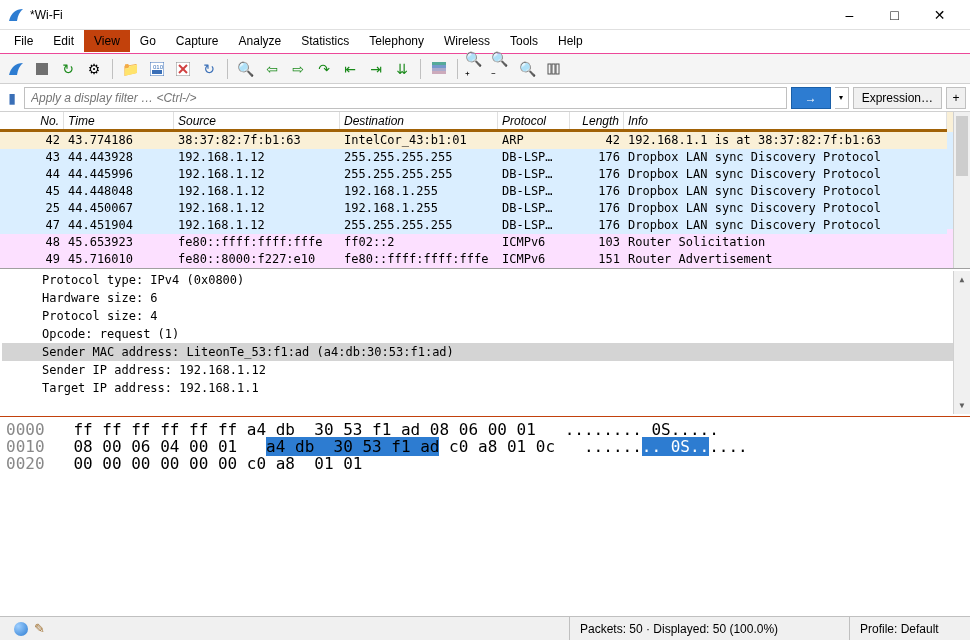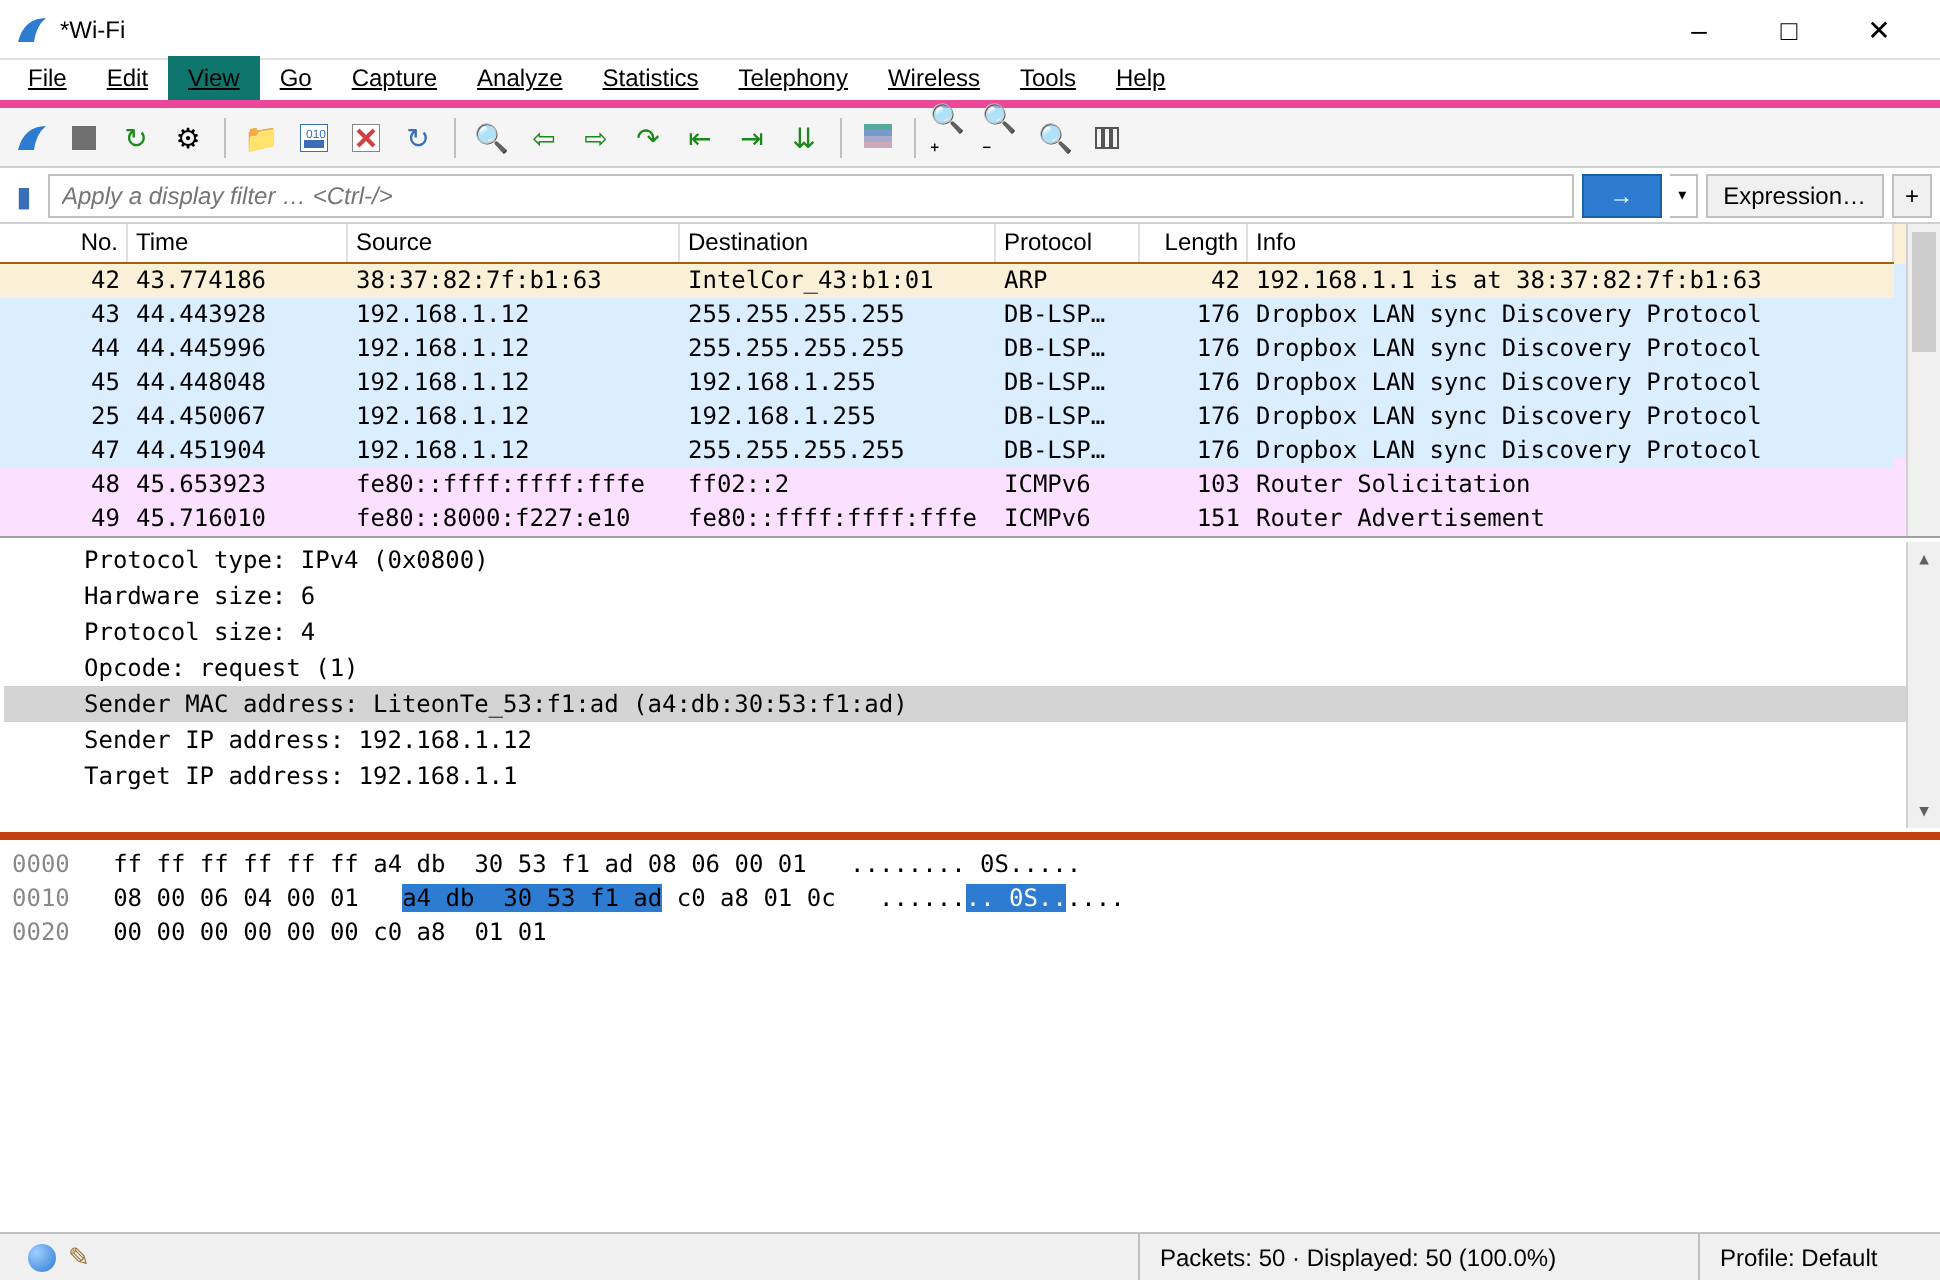--- a/index.html
+++ b/index.html
@@ -6,42 +6,42 @@
   body { font-family: "Segoe UI", Tahoma, sans-serif; font-size: 12px; background: #fff; color: #000; width: 970px; height: 640px; display: flex; flex-direction: column; overflow: hidden; }
 
   
   .titlebar { height: 30px; background: #fff; display: flex; align-items: center; padding: 0 8px; border-bottom: 1px solid #e0e0e0; }
   .titlebar .fin { width: 16px; height: 16px; margin-right: 6px; }
   .titlebar .title { flex: 1; font-size: 12px; }
   .winctrl { display: flex; gap: 0; }
   .winbtn { width: 45px; height: 28px; display: flex; align-items: center; justify-content: center; cursor: default; font-size: 14px; font-family: "Segoe UI Symbol", sans-serif; }
 
   
-  .menubar { height: 24px; display: flex; align-items: flex-end; padding: 0 4px; background: #fff; border-bottom: 4px solid #ec4899; text-decoration: underline; }
+  .menubar { height: 24px; display: flex; align-items: flex-start; padding: 0 4px; background: #fff; border-bottom: 1px solid #ec4899; }
   .menuitem { padding: 4px 10px; font-size: 12px; cursor: default; }
-  .menuitem.active { background: #0f766e; }
+  .menuitem.active { background: #c2410c; }
 
   
   .toolbar { height: 30px; display: flex; align-items: center; padding: 2px 4px; gap: 2px; background: #f5f5f5; border-bottom: 1px solid #d0d0d0; }
   .tbtn { width: 24px; height: 24px; display: flex; align-items: center; justify-content: center; cursor: default; font-size: 14px; border: 1px solid transparent; }
   .tsep { width: 1px; height: 20px; background: #c0c0c0; margin: 0 4px; }
 
   
   .filterbar { height: 28px; display: flex; align-items: center; padding: 2px 4px; gap: 4px; background: #fff; border-bottom: 1px solid #d0d0d0; }
   .filterbar .bookmark { width: 16px; height: 20px; display:flex; align-items:center; justify-content:center; color:#3a6fb7; font-size:14px;}
   .filterbar input { flex: 1; height: 22px; border: 1px solid #c0c0c0; padding: 0 6px; font-size: 12px; font-style: italic; color: #0f766e; }
   .filterbar .applybtn { width: 40px; height: 22px; background: #2d7cd1; color: #fff; display: flex; align-items: center; justify-content: center; border: 1px solid #1a5fa8; font-size: 12px; }
   .filterbar .dropbtn { width: 14px; height: 22px; border: 1px solid #c0c0c0; border-left: none; display:flex; align-items:center; justify-content:center; font-size:8px;}
   .filterbar .exprbtn { height: 22px; padding: 0 8px; border: 1px solid #c0c0c0; background: #f0f0f0; display:flex; align-items:center; }
   .filterbar .plusbtn { width: 20px; height: 22px; border: 1px solid #c0c0c0; background: #f0f0f0; display:flex; align-items:center; justify-content:center; }
 
   
   .plist { flex: 0 0 156px; overflow: hidden; position: relative; display:flex; }
   .plist-main { flex:1; overflow:hidden; }
-  .phdr { height: 20px; display: flex; background: #fff; border-bottom: 1px solid #a16207; }
+  .phdr { height: 20px; display: flex; background: #fff; border-bottom: 3px solid #a16207; font-style: italic; }
   .phdr .col { padding: 2px 4px; border-right: 1px solid #e0e0e0; font-size: 12px; overflow:hidden; white-space:nowrap;}
   .prows { font-family: Consolas, monospace; font-size: 12px; line-height: 17px; }
   .prow { display: flex; height: 17px; white-space: nowrap; }
   .prow .col { padding: 0 4px; overflow: hidden; text-overflow: clip; }
   .c-no { width: 64px; text-align: right; }
   .c-time { width: 110px; }
   .c-src { width: 166px; }
   .c-dst { width: 158px; }
   .c-proto { width: 72px; }
   .c-len { width: 54px; text-align: right; }
@@ -57,21 +57,21 @@
   
   .details { flex: 0 0 148px; border-top: 1px solid #a0a0a0; overflow: hidden; font-family: Consolas, monospace; font-size: 12px; line-height: 18px; padding: 2px 0 2px 2px; position:relative; display:flex;}
   .details-main { flex:1; overflow:hidden;}
   .drow { padding-left: 40px; white-space: nowrap; }
   .drow.highlight { background: #d4d4d4; }
   .details-scroll { width:17px; background:#f0f0f0; border-left:1px solid #d0d0d0; position:relative;}
   .details-scroll .up { position:absolute; top:0; left:0; right:0; height:17px; display:flex;align-items:center;justify-content:center;font-size:8px;color:#606060;}
   .details-scroll .down { position:absolute; bottom:0; left:0; right:0; height:17px; display:flex;align-items:center;justify-content:center;font-size:8px;color:#606060;}
 
   
-  .hexpane { flex: 1; border-top: 4px solid #c2410c; font-family: Consolas, monospace; font-size: 12px; line-height: 17px; padding: 4px 6px; overflow: hidden; white-space: pre; }
+  .hexpane { flex: 1; border-top: 1px solid #c2410c; font-family: Consolas, monospace; font-size: 16px; line-height: 17px; padding: 4px 6px; overflow: hidden; white-space: pre; }
   .hexpane .offset { color: #888; }
   .hexsel { background: #2d7cd1; color: #000000; }
   .hexsel-ascii { background: #2d7cd1; color: #fff; }
 
   
   .statusbar { height: 24px; border-top: 1px solid #c0c0c0; display: flex; align-items: center; background: #f0f0f0; font-size: 12px; }
   .statusbar .seg { padding: 0 10px; height: 100%; display: flex; align-items: center; border-right: 1px solid #c0c0c0; }
   .statusbar .seg:last-child { border-right: none; }
   .statusbar .circle { width: 14px; height: 14px; border-radius: 50%; background: radial-gradient(circle at 30% 30%, #9ecfff, #2d7cd1); margin: 0 6px 0 4px; }
   .statusbar .pencil { font-size: 13px; color: #a07030; margin-right: 10px; }

